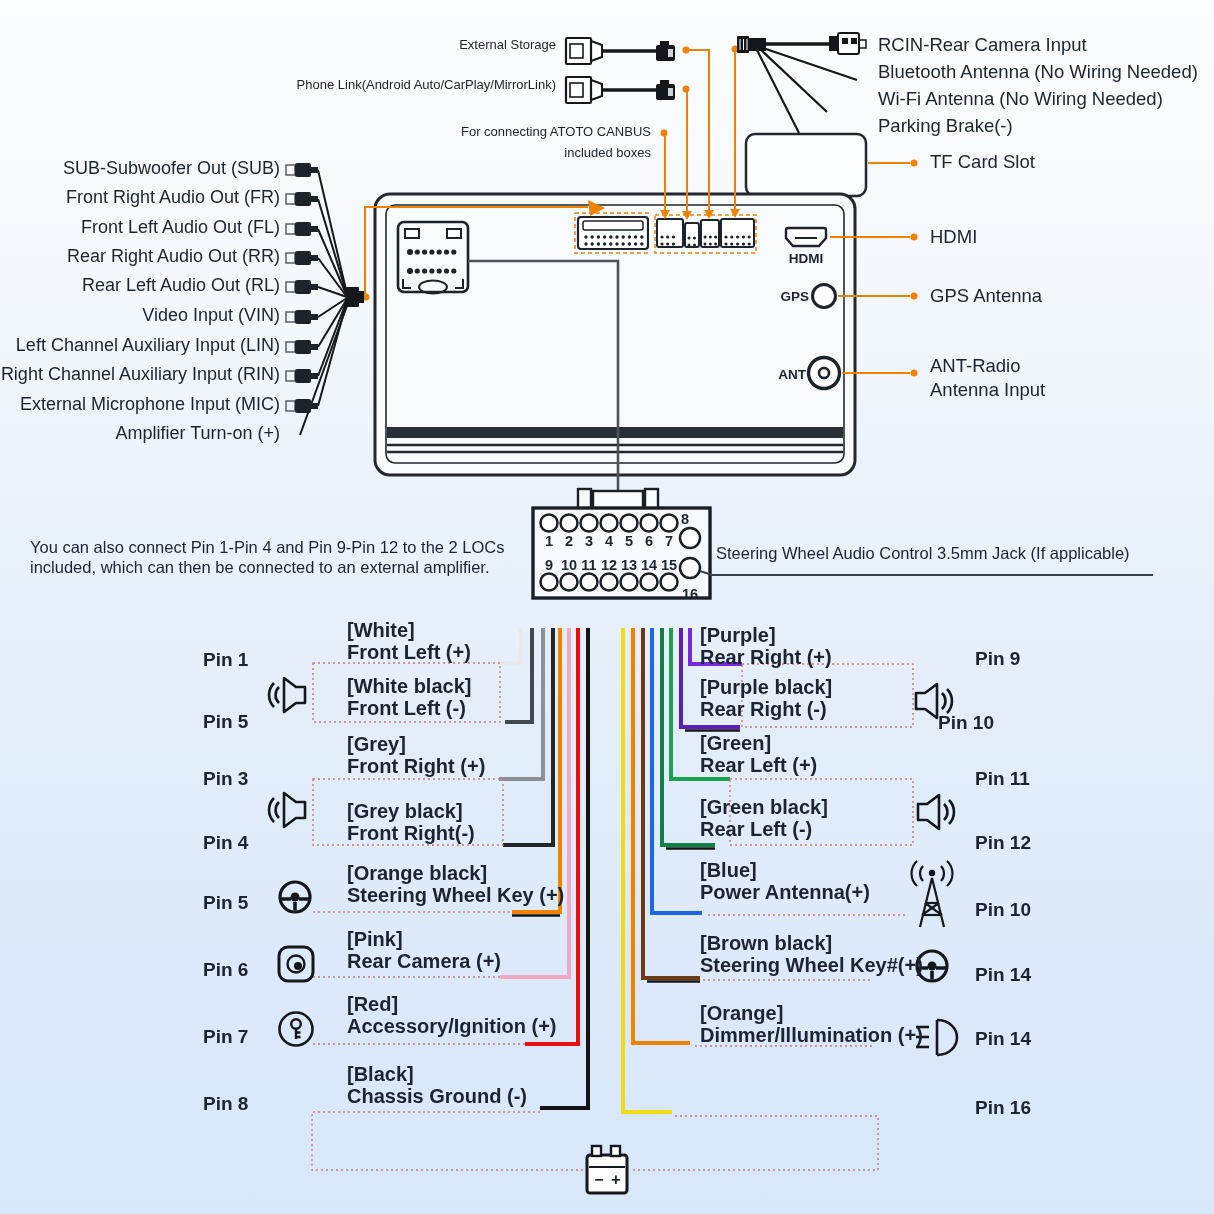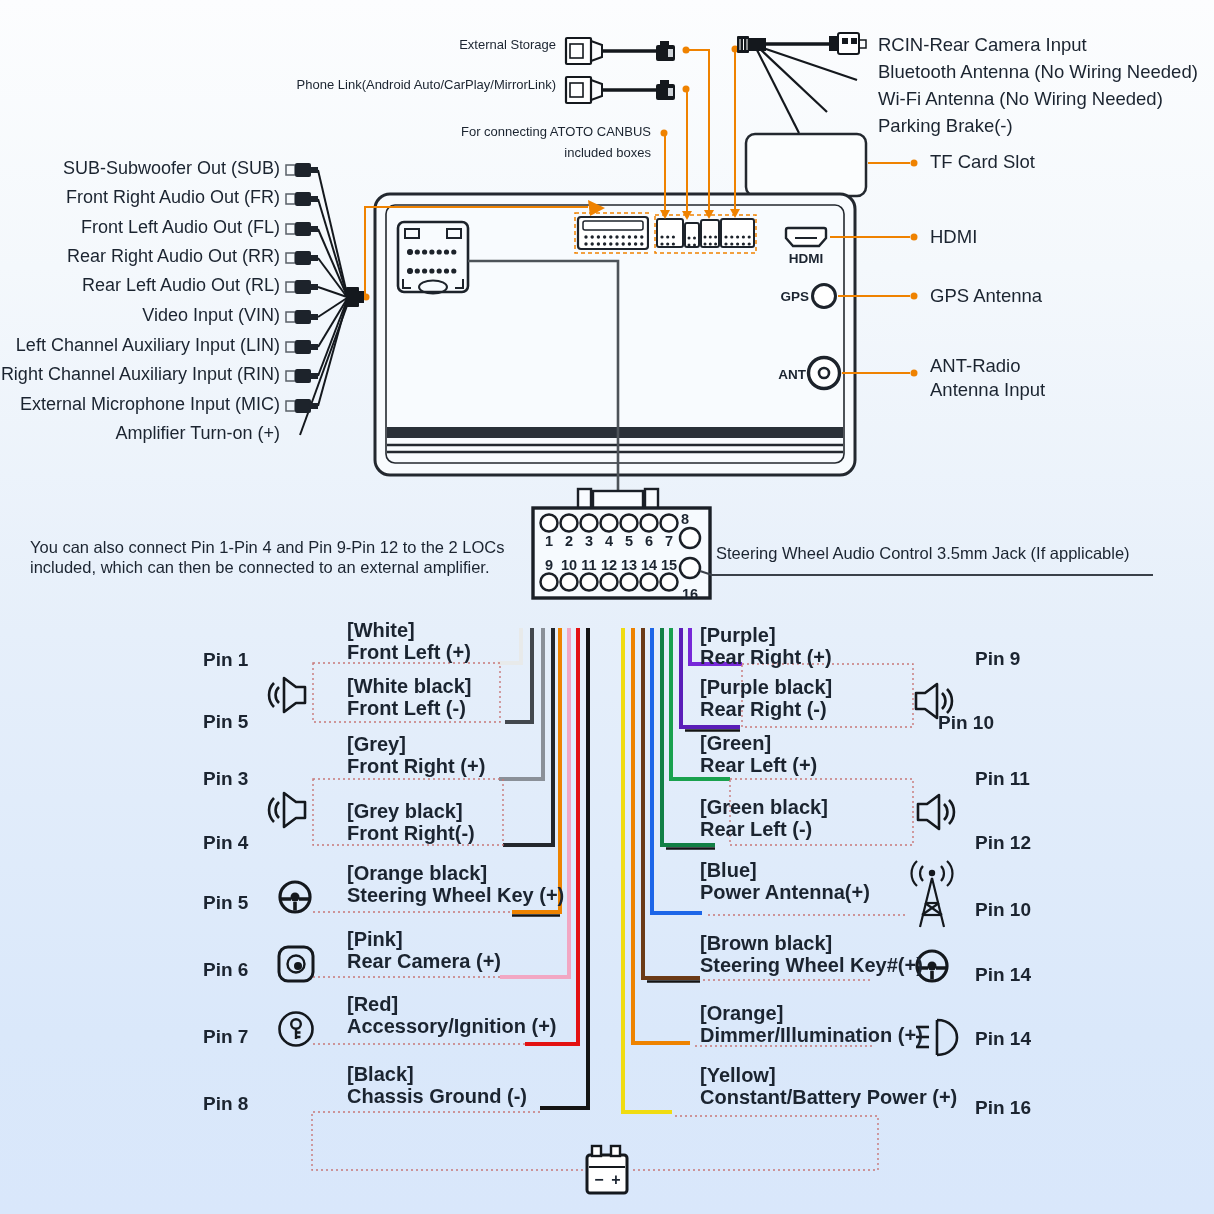--- a/index.html
+++ b/index.html
@@ -442,24 +442,20 @@
   <div>Power Antenna(+)</div>
 </div>
 <div class="t wire-label" style="left:700px;top:933px;">
   <div>[Brown black]</div>
   <div>Steering Wheel Key#(+)</div>
 </div>
 <div class="t wire-label" style="left:700px;top:1003px;">
   <div>[Orange]</div>
   <div>Dimmer/Illumination (+)</div>
 </div>
-<div class="t wire-label" style="left:700px;top:1065px;">
-  <div>[Yellow]</div>
-  <div>Constant/Battery Power (+)</div>
-</div>
 
 <div class="t pin-label" style="left:975px;top:648px;">Pin 9</div>
 <div class="t pin-label" style="left:938px;top:712px;">Pin 10</div>
 <div class="t pin-label" style="left:975px;top:768px;">Pin 11</div>
 <div class="t pin-label" style="left:975px;top:832px;">Pin 12</div>
 <div class="t pin-label" style="left:975px;top:899px;">Pin 10</div>
 <div class="t pin-label" style="left:975px;top:964px;">Pin 14</div>
 <div class="t pin-label" style="left:975px;top:1028px;">Pin 14</div>
 <div class="t pin-label" style="left:975px;top:1097px;">Pin 16</div>
 

